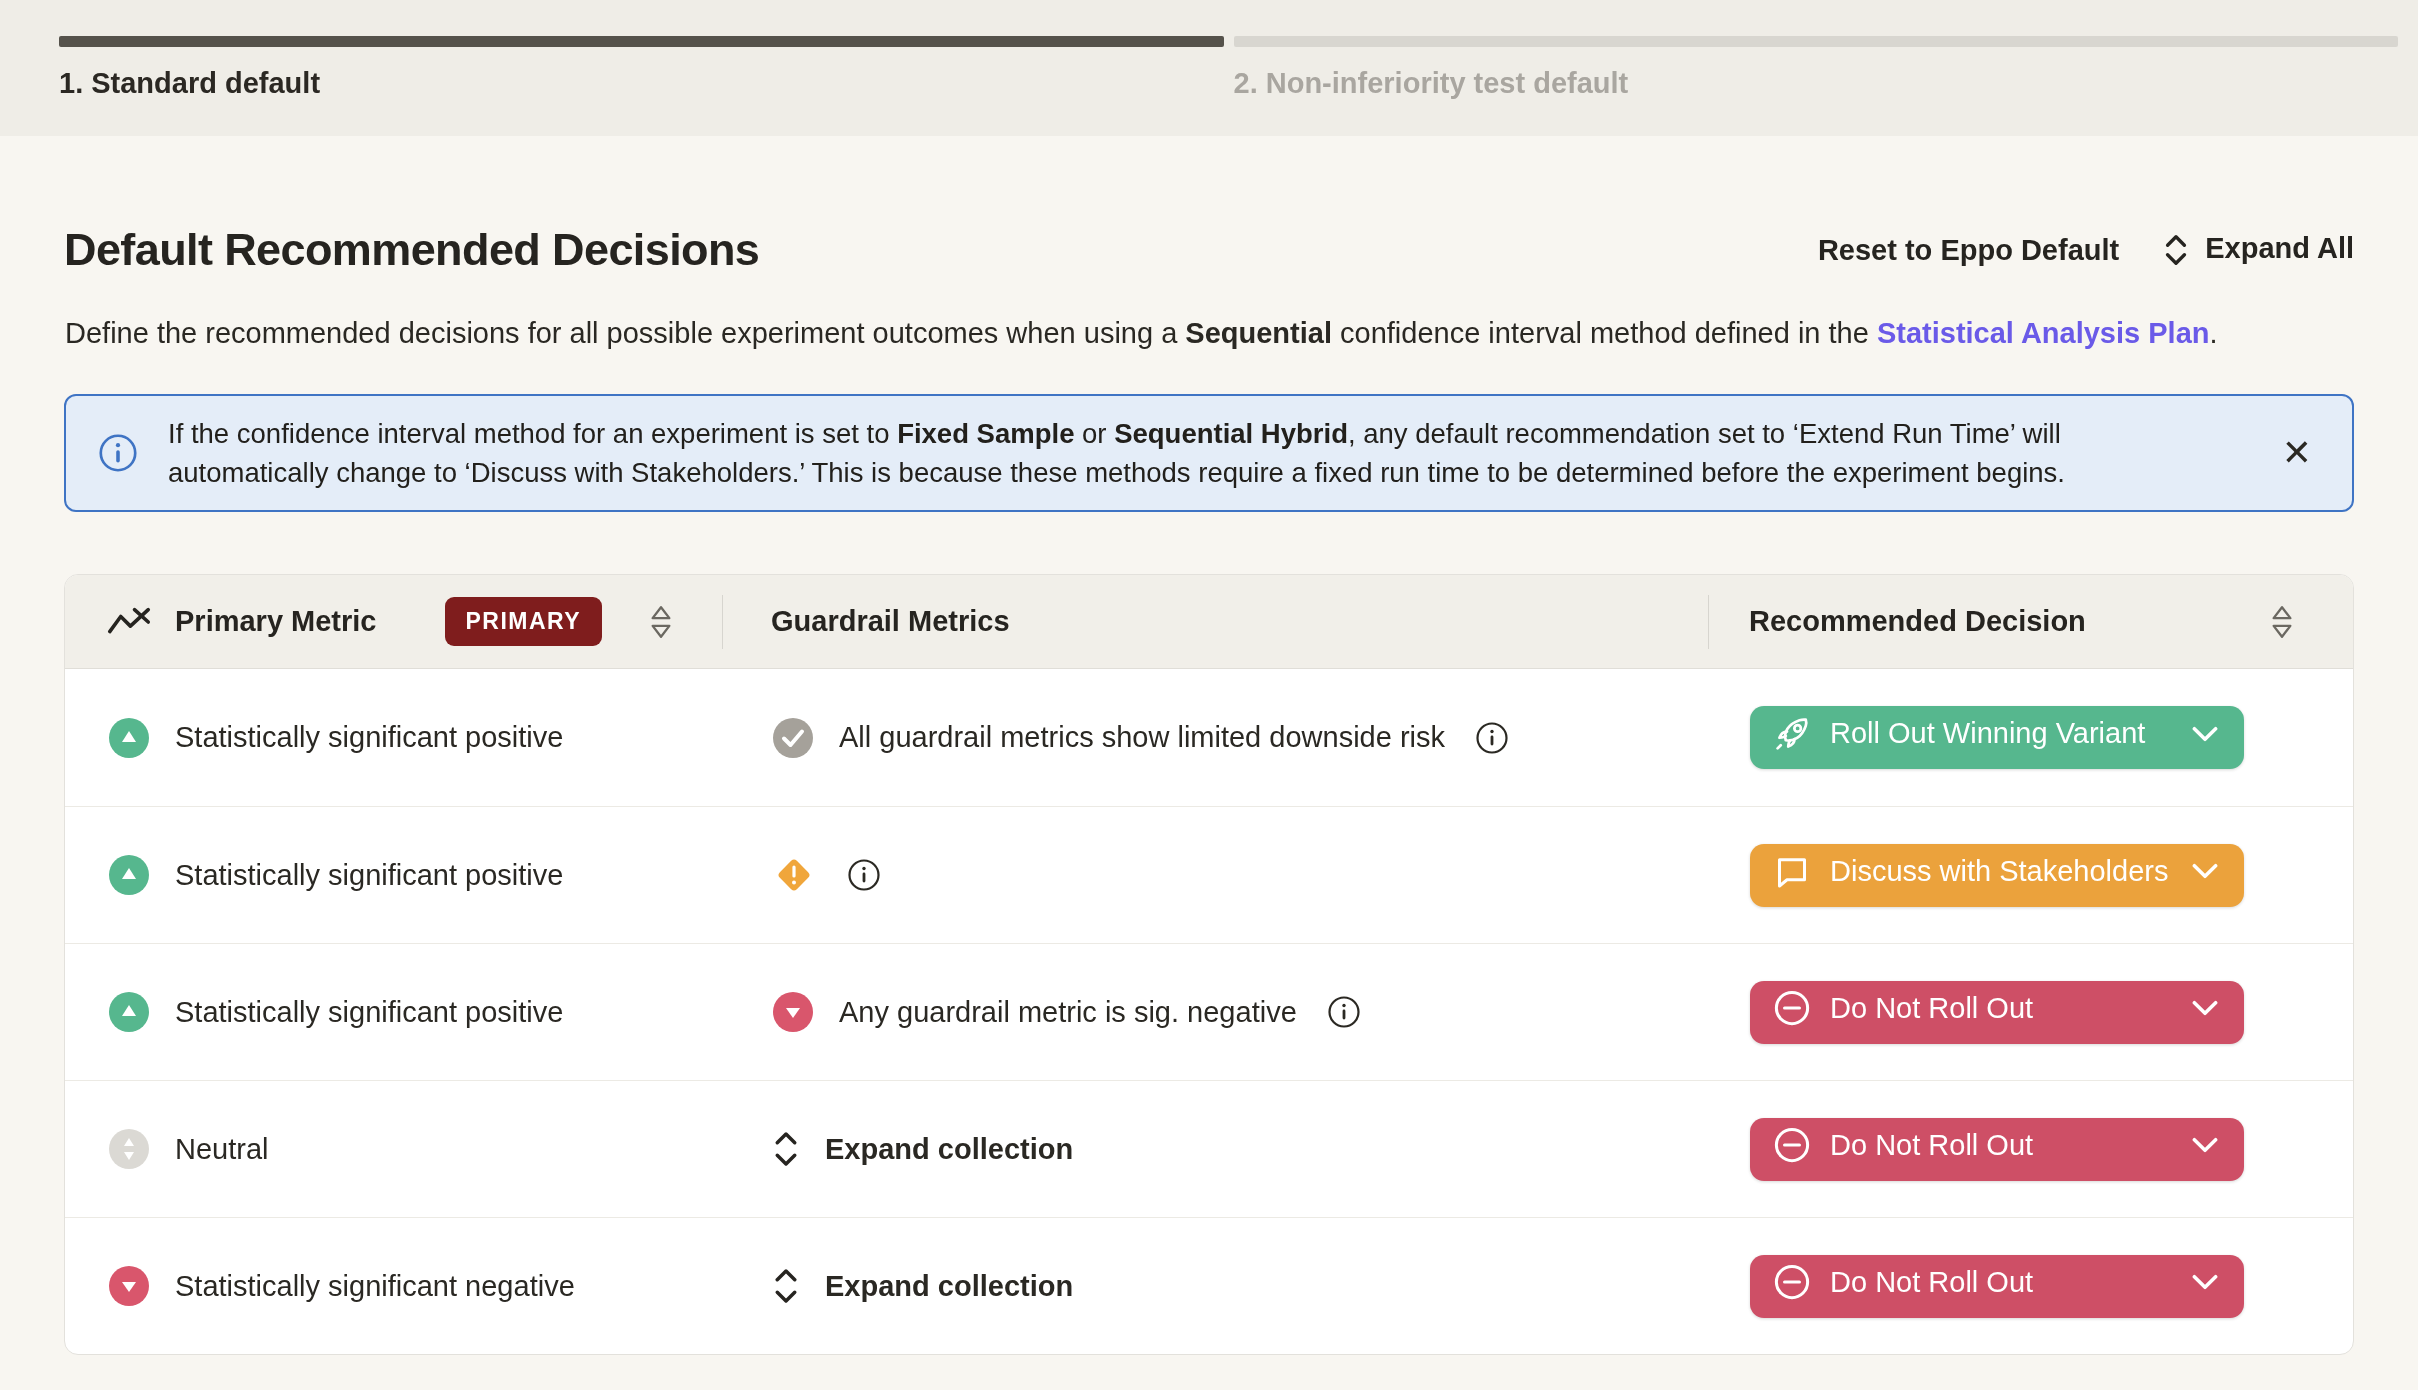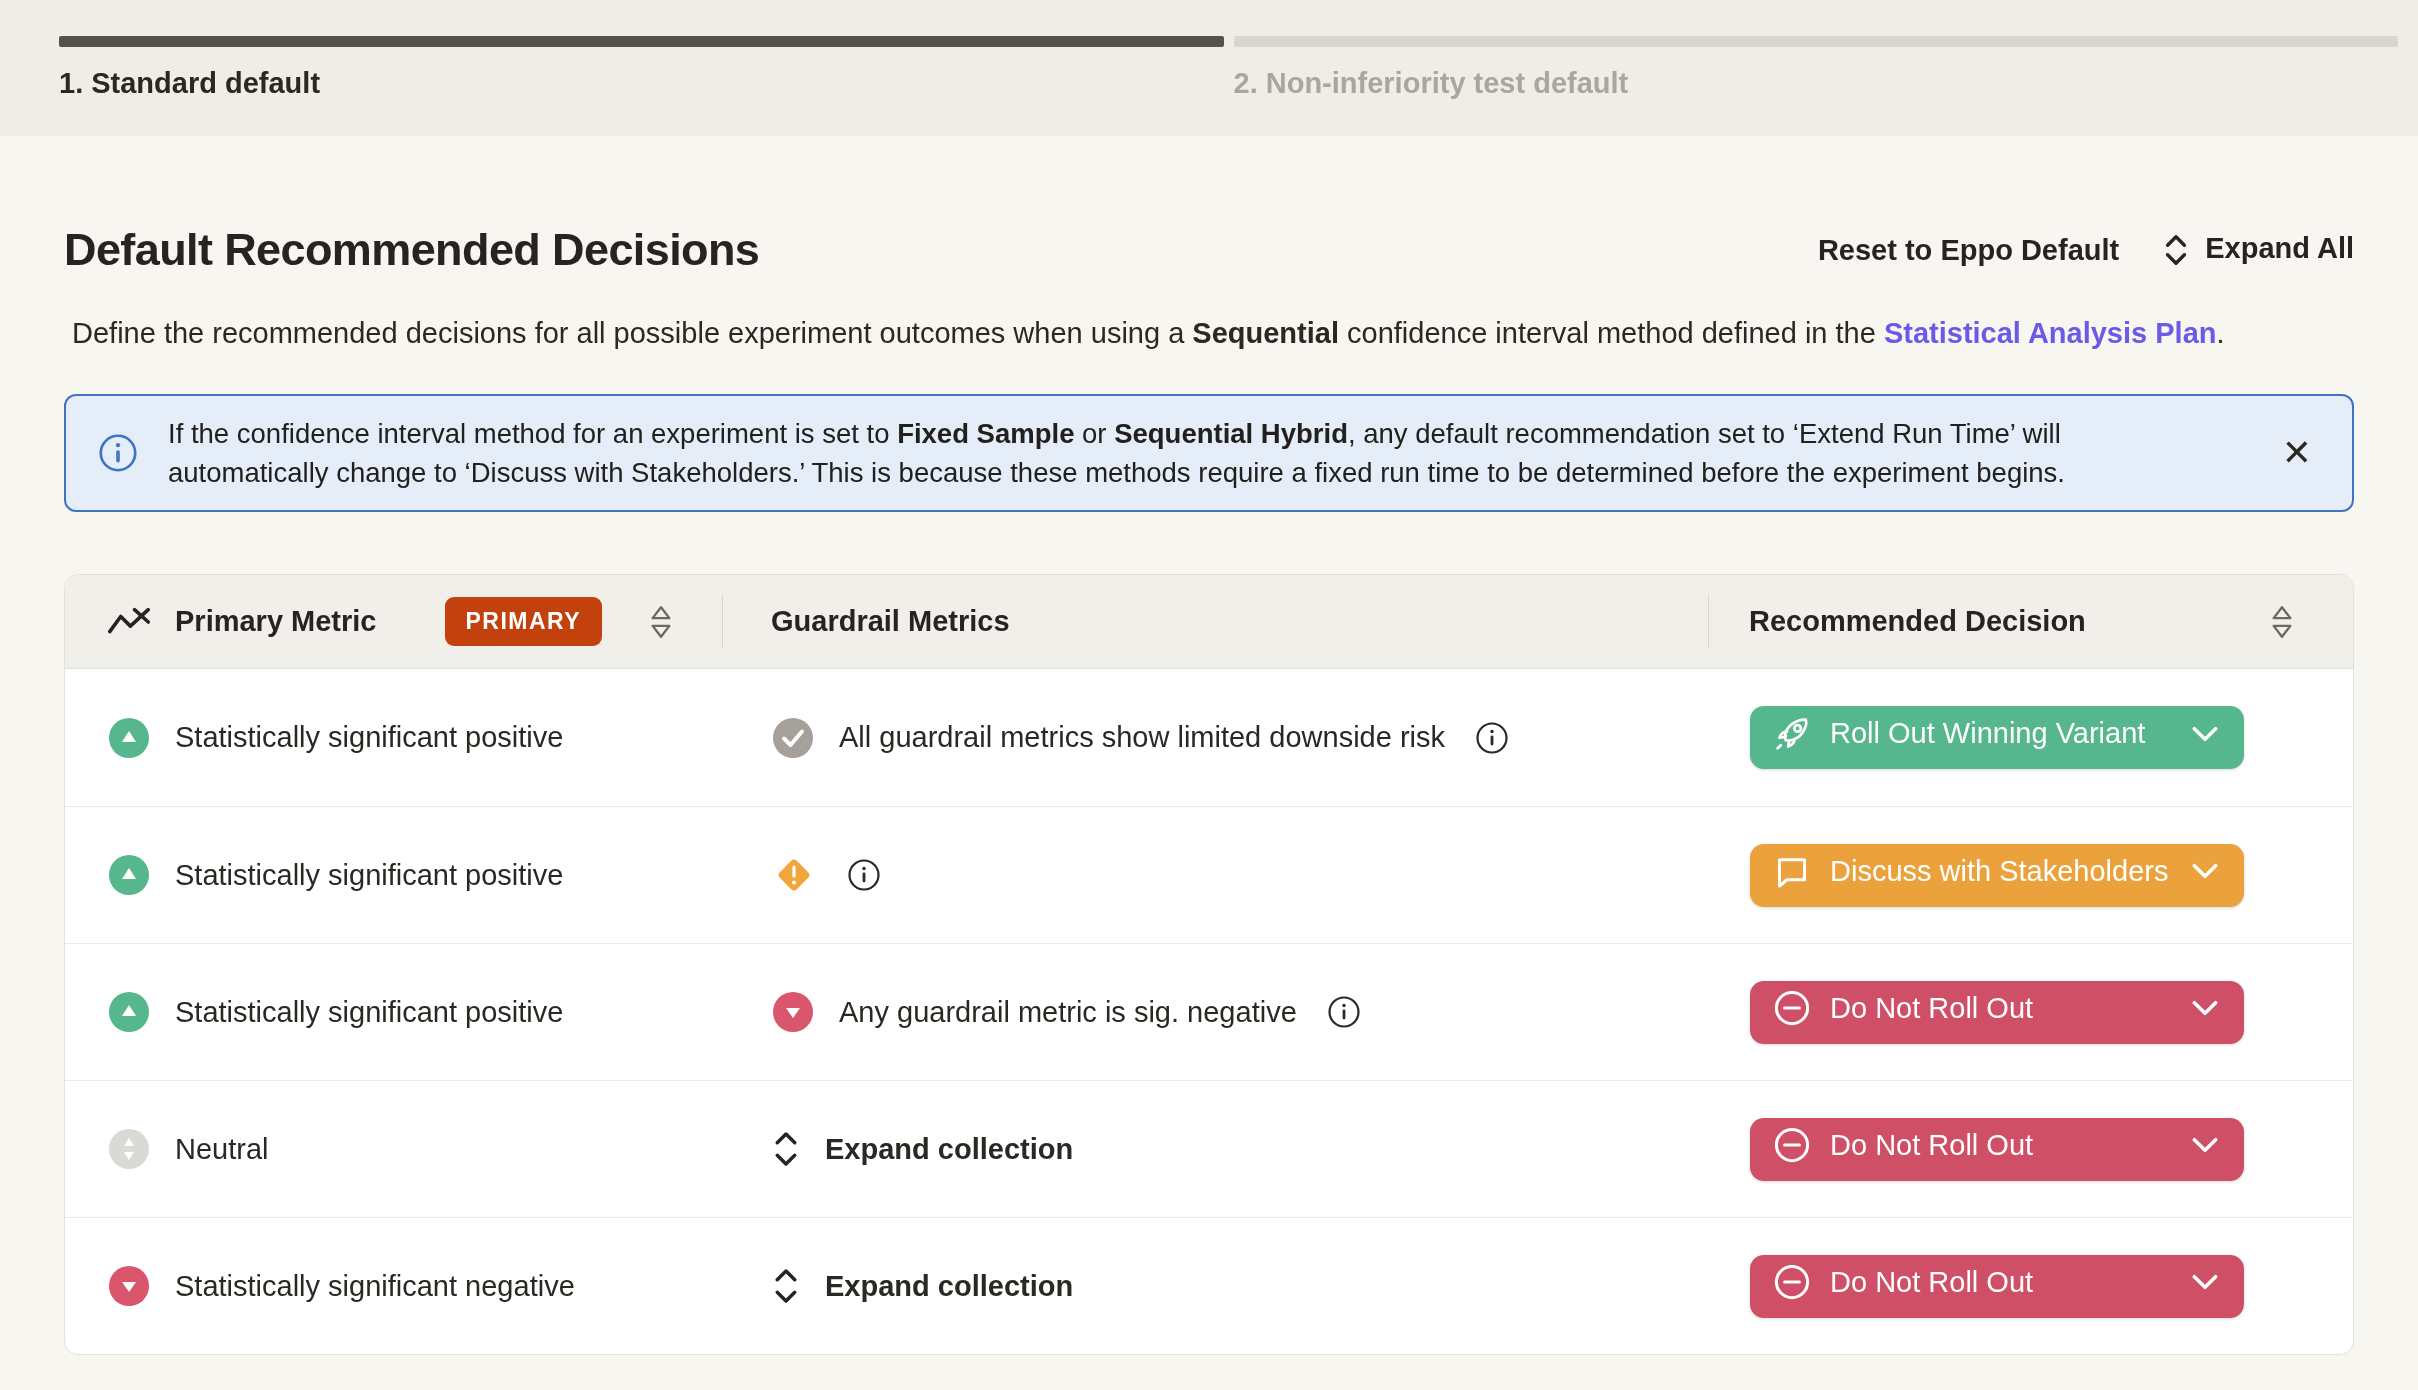--- a/index.html
+++ b/index.html
@@ -19,38 +19,38 @@
   .step .slabel { margin-top:20px; font-size:29px; font-weight:700; color:#A9A6A0; }
   .step.active .slabel { color:#2B2823; }
 
   
   .content { padding:0 64px; }
   .title-row { margin-top:88px; display:flex; align-items:center; }
   .page-title { margin:0; font-size:45px; font-weight:600; letter-spacing:-0.6px; color:#262420; }
   .actions { margin-left:auto; display:flex; align-items:center; gap:42px; }
   .action { display:flex; gap:14px; font-size:29px; font-weight:700; color:#262420; cursor:pointer; }
 
-  .desc { margin:36px 0 0 8px; font-size:29px; line-height:1.45; color:#2A2823; }
+  .desc { margin:36px 0 0 1px; font-size:29px; line-height:1.45; color:#2A2823; }
   .desc b { font-weight:700; }
   .desc .link { color:#6A5AE8; font-weight:700; cursor:pointer; text-decoration:none; }
 
   
   .banner { margin-top:40px; min-height:106px; border:2px solid #3F74C4; background:#E4EDF8;
             border-radius:12px; display:flex; align-items:center; padding:18px 40px 18px 32px; }
   .banner-icon { flex:none; margin-right:30px; display:flex; }
   .banner-text { margin:0; flex:1; font-size:27.5px; line-height:39px; color:#22201C; padding-right:70px; }
   .banner-text b { font-weight:700; }
   .banner-close { flex:none; font-size:36px; line-height:1; color:#2B2923; cursor:pointer; font-weight:400; }
 
   
   .card { margin-top:62px; background:#FFFFFF; border:1px solid #E3E1DC; border-radius:14px; overflow:hidden; }
   .thead { display:flex; align-items:center; background:#F1EFE9; height:94px; border-bottom:1px solid #E0DED8; }
   .th-label { font-size:29px; font-weight:700; color:#262420; }
   .th-primary { width:657px; display:flex; align-items:center; padding-left:42px; gap:24px; }
-  .badge-primary { margin-left:44px; background:#c2410c; color:#FFFFFF; font-size:23px; font-weight:600;
+  .badge-primary { margin-left:44px; background:#7f1d1d; color:#FFFFFF; font-size:23px; font-weight:600;
                    letter-spacing:1.5px; padding:11px 21px; border-radius:9px; }
   .sort-icon { margin-left:22px; display:flex; cursor:pointer; }
   .vdiv { width:1px; height:54px; background:#D7D5CF; flex:none; }
   .th-guardrail { width:985px; display:flex; align-items:center; padding-left:48px; }
   .th-decision { flex:1; display:flex; align-items:center; padding-left:40px; padding-right:58px; }
   .th-decision .sort-icon { margin-left:auto; }
 
   .row { display:flex; align-items:center; height:137px; }
   .row + .row { border-top:1px solid #ECEAE4; }
   .cell-primary { width:657px; display:flex; align-items:center; gap:24px; padding-left:42px; font-size:29px; }

